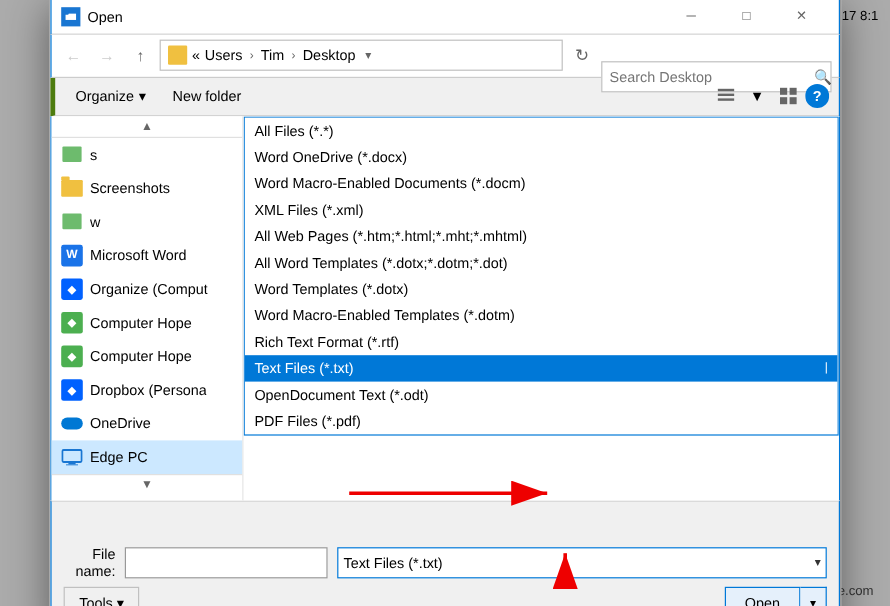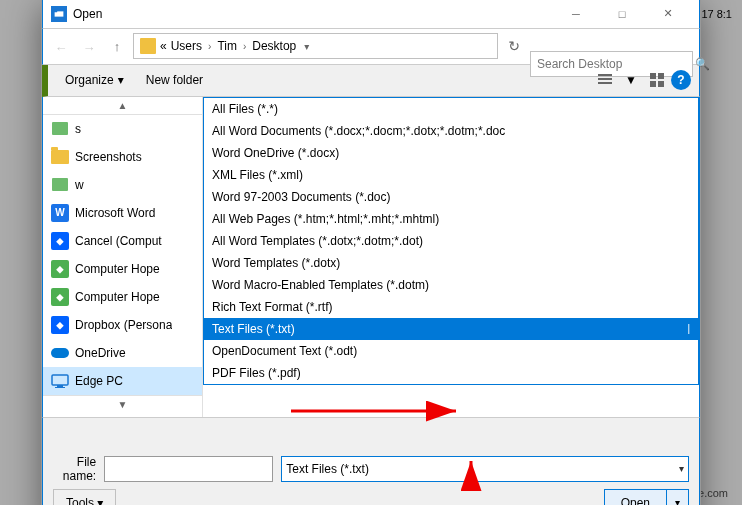--- a/index.html
+++ b/index.html
@@ -122,28 +122,28 @@
     }
     .addr-path-text { color: #000; font-size: 12px; }
     .addr-chevron {
       color: #666;
       font-size: 10px;
       margin: 0 2px;
     }
     .addr-dropdown { color: #666; font-size: 10px; margin-left: 4px; cursor: pointer; }
     .addr-refresh { font-size: 14px; color: #666; }
     .search-box {
-      width: 163px;
+      width: 192px;
       height: 26px;
       border: 1px solid #c0c0c0;
       background: #fff;
       display: flex;
       align-items: center;
       padding: 0 6px;
-      gap: 3px;
+      gap: 16px;
       margin-top: 36px;
     }
     .search-input {
       border: none;
       outline: none;
       font-size: 12px;
       flex: 1;
       background: transparent;
       color: #999;
     }
@@ -151,21 +151,21 @@
 
     
     .toolbar {
       height: 32px;
       background: #f0f0f0;
       display: flex;
       align-items: center;
       padding: 0 8px;
       gap: 4px;
       border-bottom: 1px solid #ccc;
-      border-left: 6px solid #4d7c0f;
+      border-left: 4px solid #4d7c0f;
       border-right: 1px solid #0078d7;
     }
     .toolbar-btn {
       height: 24px;
       padding: 0 8px;
       border: 1px solid transparent;
       background: transparent;
       cursor: pointer;
       font-size: 12px;
       border-radius: 2px;
@@ -537,21 +537,21 @@
         <div class="sidebar-item">
           <div class="sidebar-item-icon">
             <div class="word-icon">W</div>
           </div>
           <span class="sidebar-item-label">Microsoft Word</span>
         </div>
         <div class="sidebar-item">
           <div class="sidebar-item-icon">
             <div class="dropbox-icon" style="background:#0061ff;">◆</div>
           </div>
-          <span class="sidebar-item-label">Cancel (Comput</span>
+          <span class="sidebar-item-label">Organize (Comput</span>
         </div>
         <div class="sidebar-item">
           <div class="sidebar-item-icon">
             <div class="dropbox-icon" style="background:#4caf50;">◆</div>
           </div>
           <span class="sidebar-item-label">Computer Hope</span>
         </div>
         <div class="sidebar-item">
           <div class="sidebar-item-icon">
             <div class="dropbox-icon" style="background:#4caf50;">◆</div>
@@ -609,24 +609,23 @@
         <div class="file-item">
           <div class="file-item-checkbox"></div>
           <div class="file-item-icon">
             <div class="icon-doc"></div>
           </div>
           <span class="file-item-name">how to block MS Edge.txt</span>
         </div>
 
         <div class="file-type-dropdown" style="position:absolute;top:0;left:0;right:0;z-index:20;">
           <div class="dropdown-item">All Files (*.*)</div>
-          <div class="dropdown-item">All Word Documents (*.docx;*.docm;*.dotx;*.dotm;*.doc</div>
           <div class="dropdown-item">Word OneDrive (*.docx)</div>
+          <div class="dropdown-item">Word Macro-Enabled Documents (*.docm)</div>
           <div class="dropdown-item">XML Files (*.xml)</div>
-          <div class="dropdown-item">Word 97-2003 Documents (*.doc)</div>
           <div class="dropdown-item">All Web Pages (*.htm;*.html;*.mht;*.mhtml)</div>
           <div class="dropdown-item">All Word Templates (*.dotx;*.dotm;*.dot)</div>
           <div class="dropdown-item">Word Templates (*.dotx)</div>
           <div class="dropdown-item">Word Macro-Enabled Templates (*.dotm)</div>
           <div class="dropdown-item">Rich Text Format (*.rtf)</div>
           <div class="dropdown-item selected">
             Text Files (*.txt)
             
             <span style="margin-left:auto;color:#fff;font-size:10px;">|</span>
           </div>

